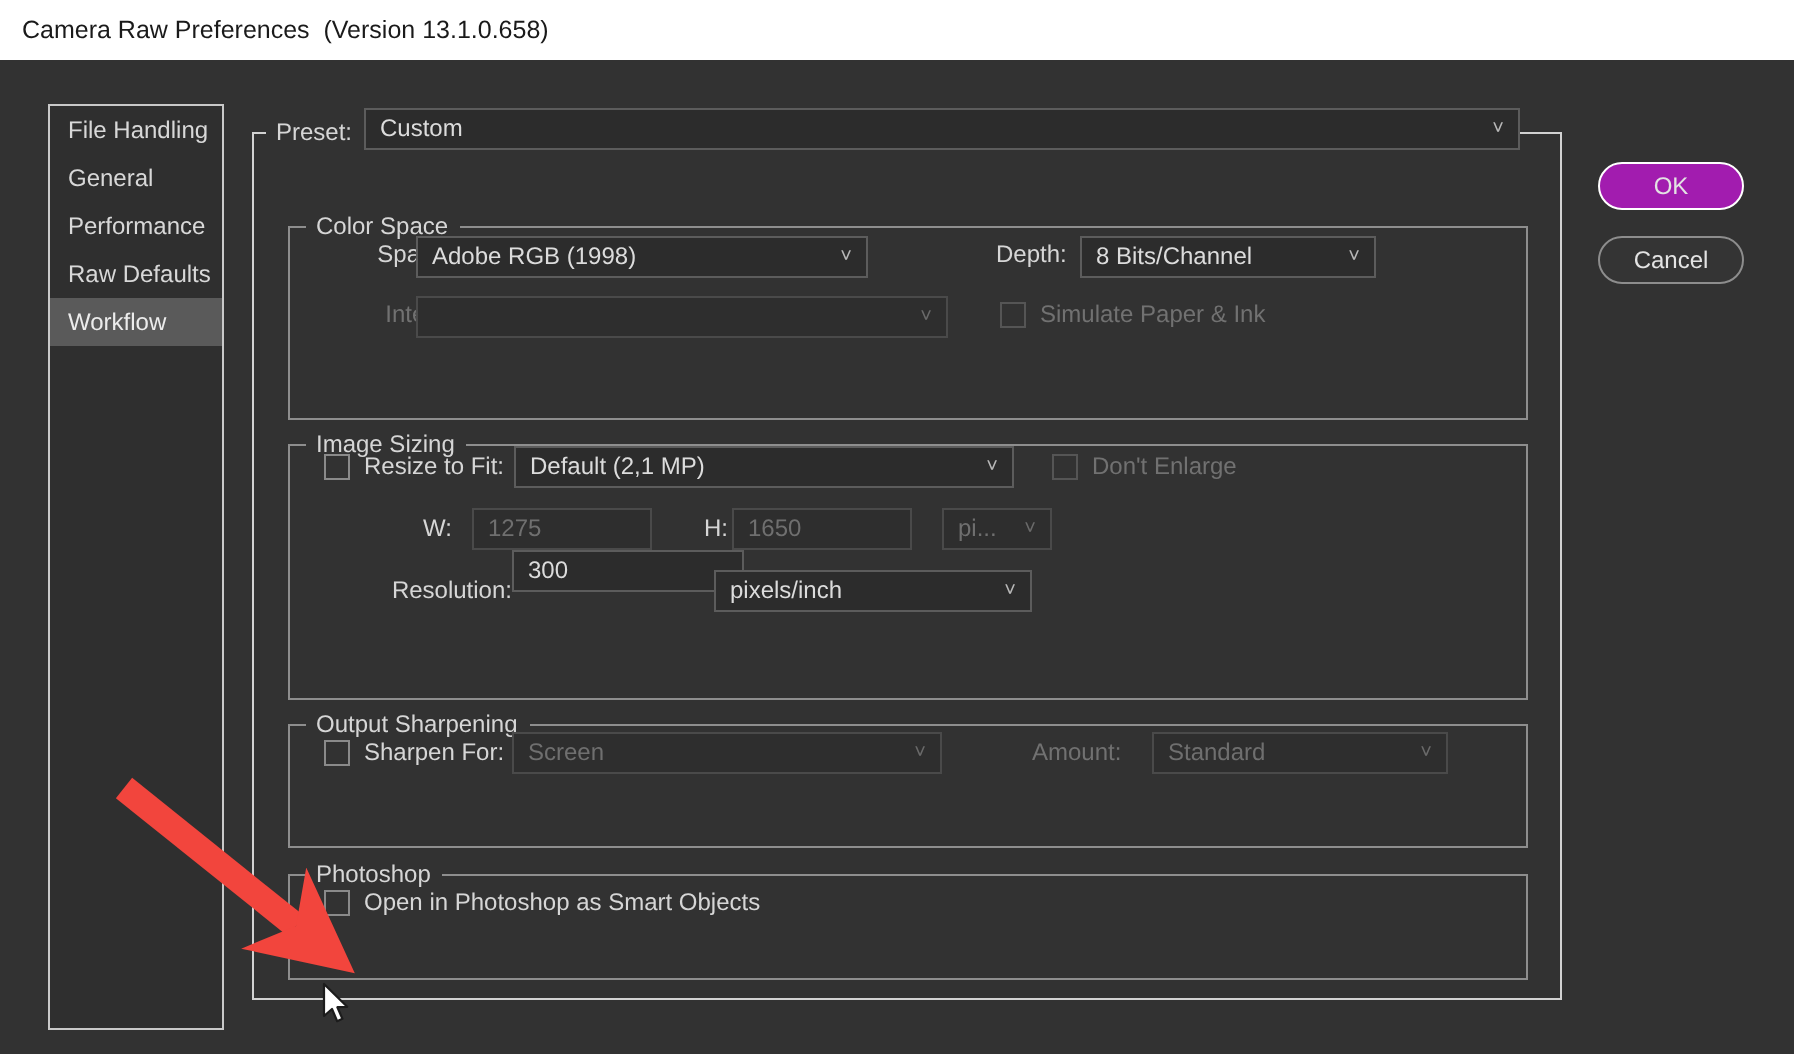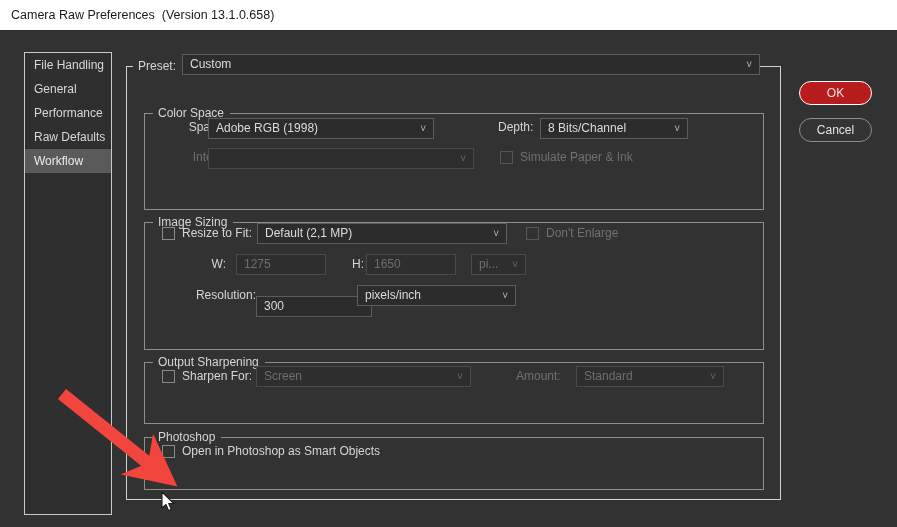--- a/index.html
+++ b/index.html
@@ -188,21 +188,21 @@
   #rtf-lbl  { left: 56px;  top: 168px; }
   #rtf-sel  { left: 131px; top: 167px; width: 250px; }
   #de-chk   { left: 400px; top: 171px; }
   #de-lbl   { left: 420px; top: 168px; }
   #w-lbl    { left: 60px;  top: 199px; width: 40px; }
   #w-field  { left: 110px; top: 198px; width: 90px; }
   #h-lbl    { left: 212px; top: 199px; width: 26px; }
   #h-field  { left: 240px; top: 198px; width: 90px; }
   #unit-sel { left: 335px; top: 198px; width: 55px; margin-left: 10px; }
   #res-lbl  { left: 40px;  top: 230px; width: 90px; }
-  #res-field{ left: 130px; top: 240px; width: 116px; }
+  #res-field{ left: 130px; top: 219px; width: 116px; }
   #res-unit { left: 231px; top: 229px; width: 159px; }
 
   
   #os-box   { left: 18px; top: 306px; width: 620px; height: 62px; }
   #os-legend{ left: 27px; top: 300px; text-align: right; }
   #sh-chk   { left: 36px;  top: 314px; }
   #sh-lbl   { left: 56px;  top: 311px; }
   #sh-sel   { left: 130px; top: 310px; width: 215px; }
   #amt-lbl  { left: 390px; top: 311px; }
   #amt-sel  { left: 450px; top: 310px; width: 148px; }
@@ -223,21 +223,21 @@
     box-sizing: border-box;
     color: #e3e3e3;
     font-size: 12px;
     text-align: center;
     line-height: 22px;
   }
   #ok-btn {
     left: 799px; top: 51px;
     border-color: #ffffff;
     border-width: 1.5px;
-    background: #b91c1c;
+    background: #a21caf;
   }
   #cancel-btn {
     left: 799px; top: 88px;
     border-color: #8d8d8d;
     background: #343434;
   }
 
   
   #arrow {
     position: absolute;

